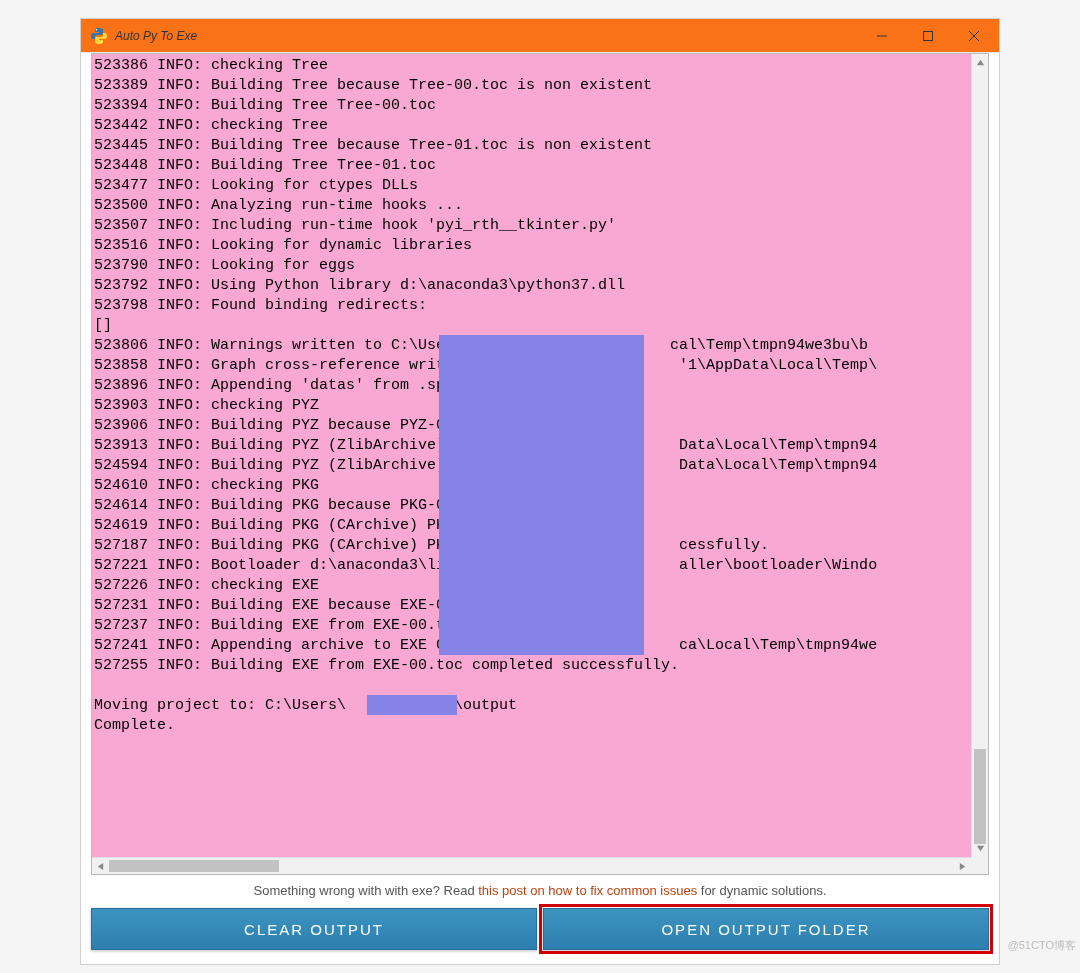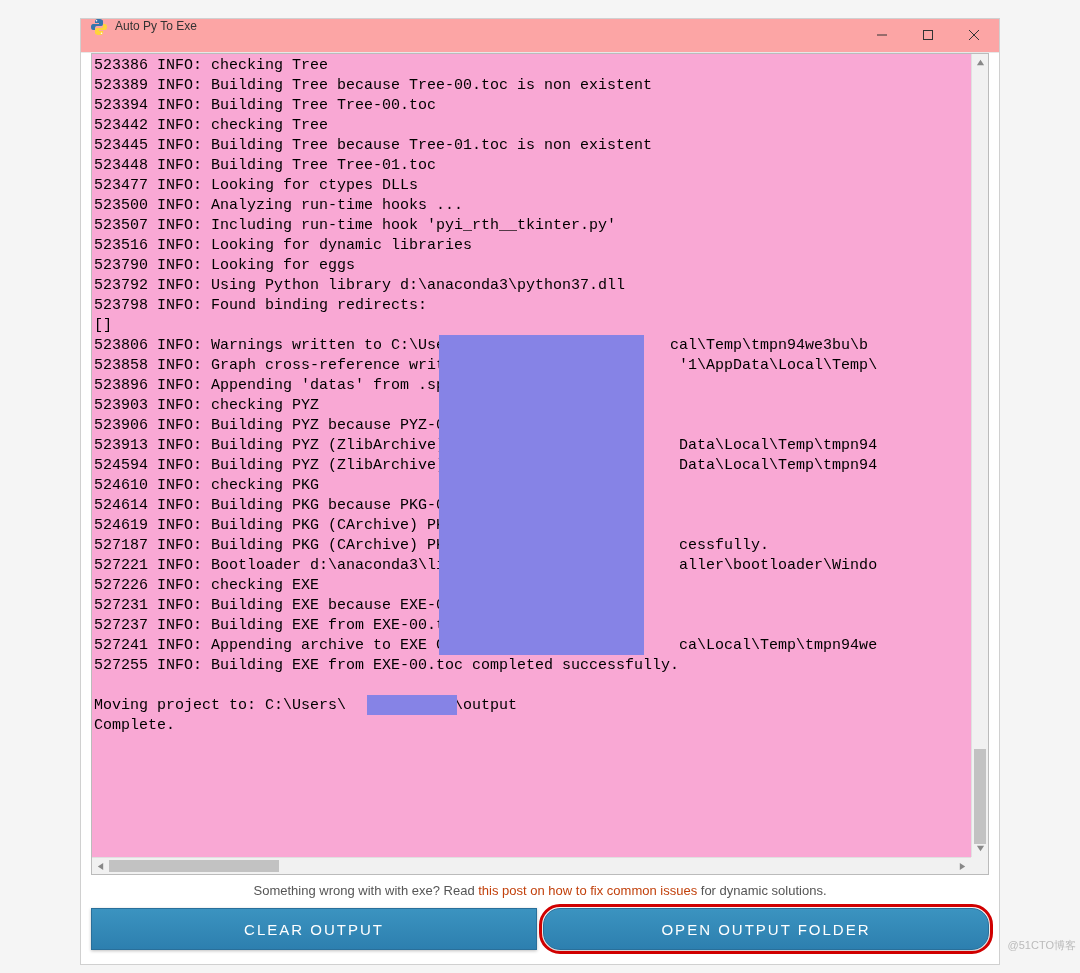--- a/index.html
+++ b/index.html
@@ -13,24 +13,25 @@
     .window {
       width: 920px;
       background: #fff;
       border: 1px solid #d0d0d0;
       display: flex;
       flex-direction: column;
     }
     .titlebar {
       height: 34px;
       display: flex;
-      align-items: flex-start;
+      align-items: center;
       padding: 0 2px 0 10px;
-      background: #fca5a5;
+      background: #f97316;
       border-bottom: 1px solid #e8e8e8;
+      font-style: italic;
     }
     .app-icon {
       width: 16px; height: 16px;
       margin-right: 8px;
     }
     .title { font-size: 12px; color: #333; flex: 0 0 auto; }
     .tb-spacer { flex: 1; }
     .tb-btn {
       width: 46px; height: 32px;
       display: flex; align-items: center; justify-content: center;
@@ -125,21 +126,21 @@
       color: #fff;
       font-size: 15px;
       letter-spacing: 2px;
       display: flex;
       align-items: center;
       justify-content: center;
       border: 1px solid #296f9a;
       box-shadow: 0 1px 3px rgba(0,0,0,.25);
       text-transform: uppercase;
     }
-    .focus-ring { outline: 3px solid #d00000; outline-offset: 1px; border-radius: 17px; }
+    .focus-ring { outline: 3px solid #d00000; outline-offset: 1px; }
     .watermark {
       position: fixed;
       right: 4px; bottom: 20px;
       font-size: 11px; color: #bbb;
     }
   </style>
 </head>
 <body>
 
 <div class="window">

